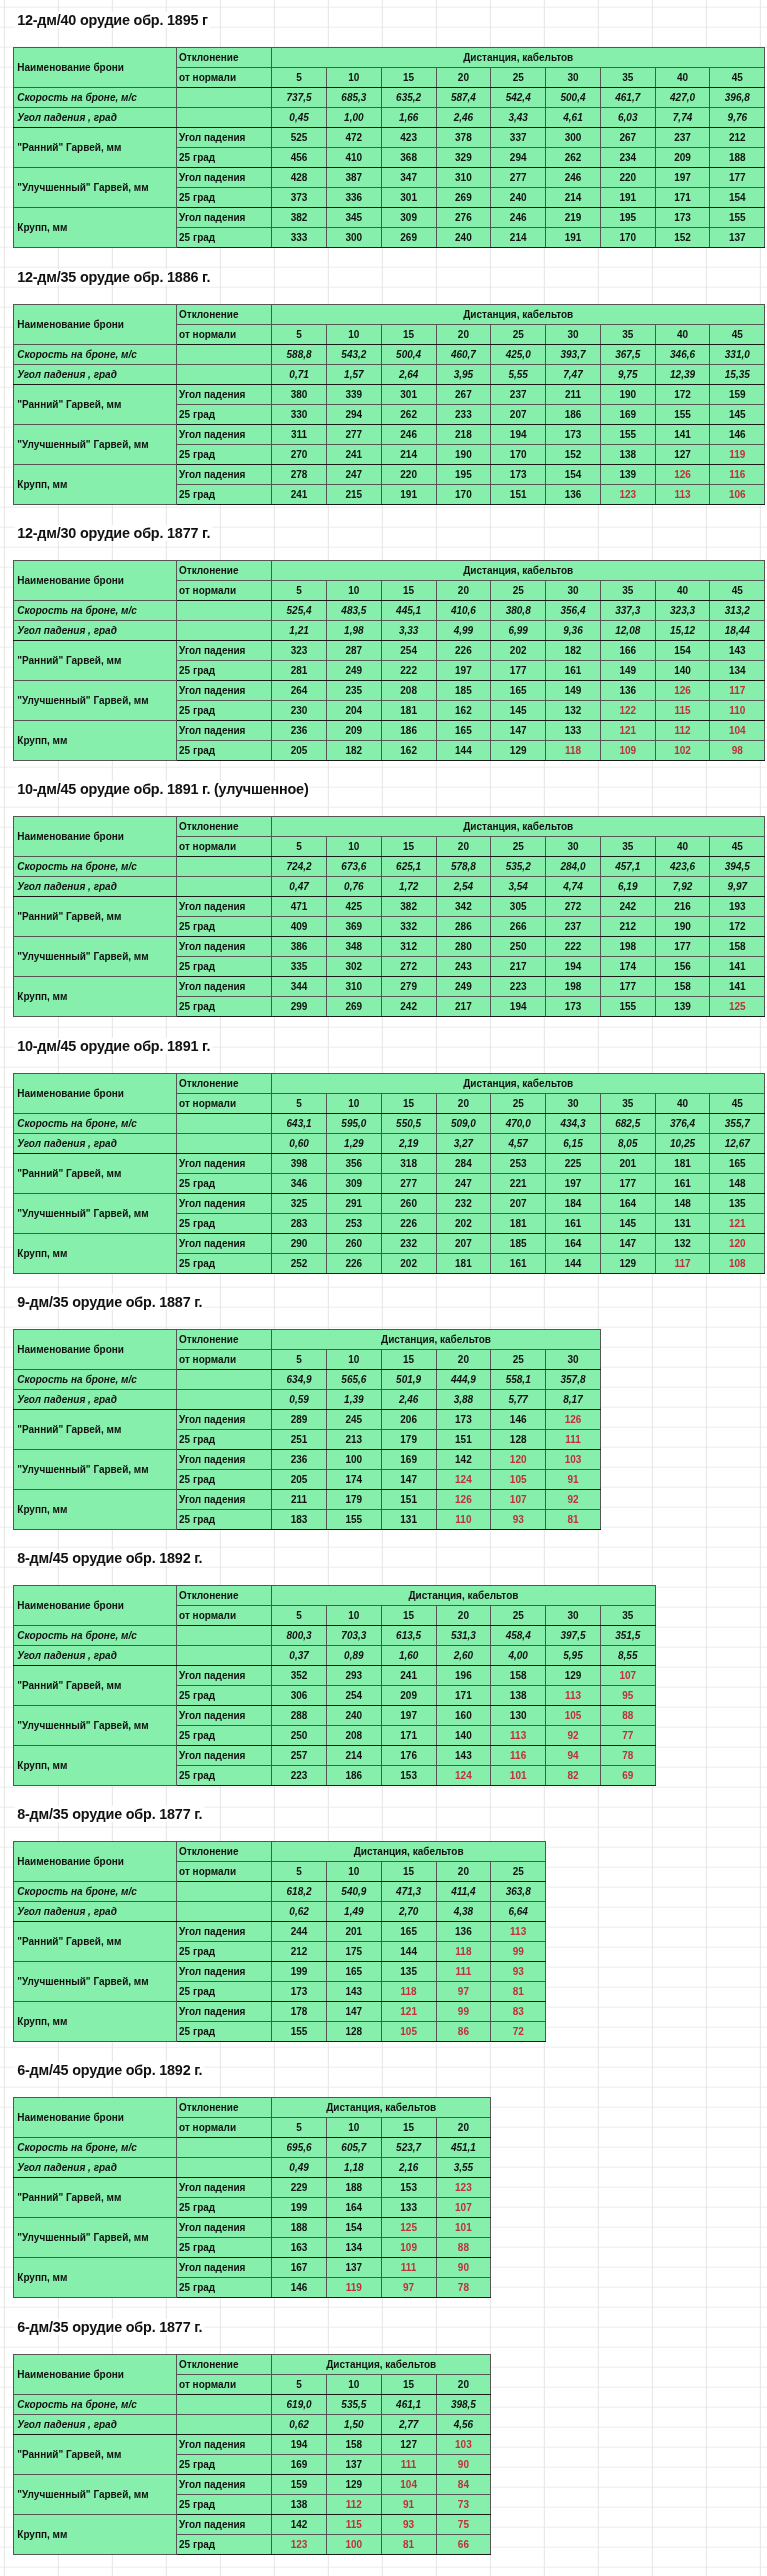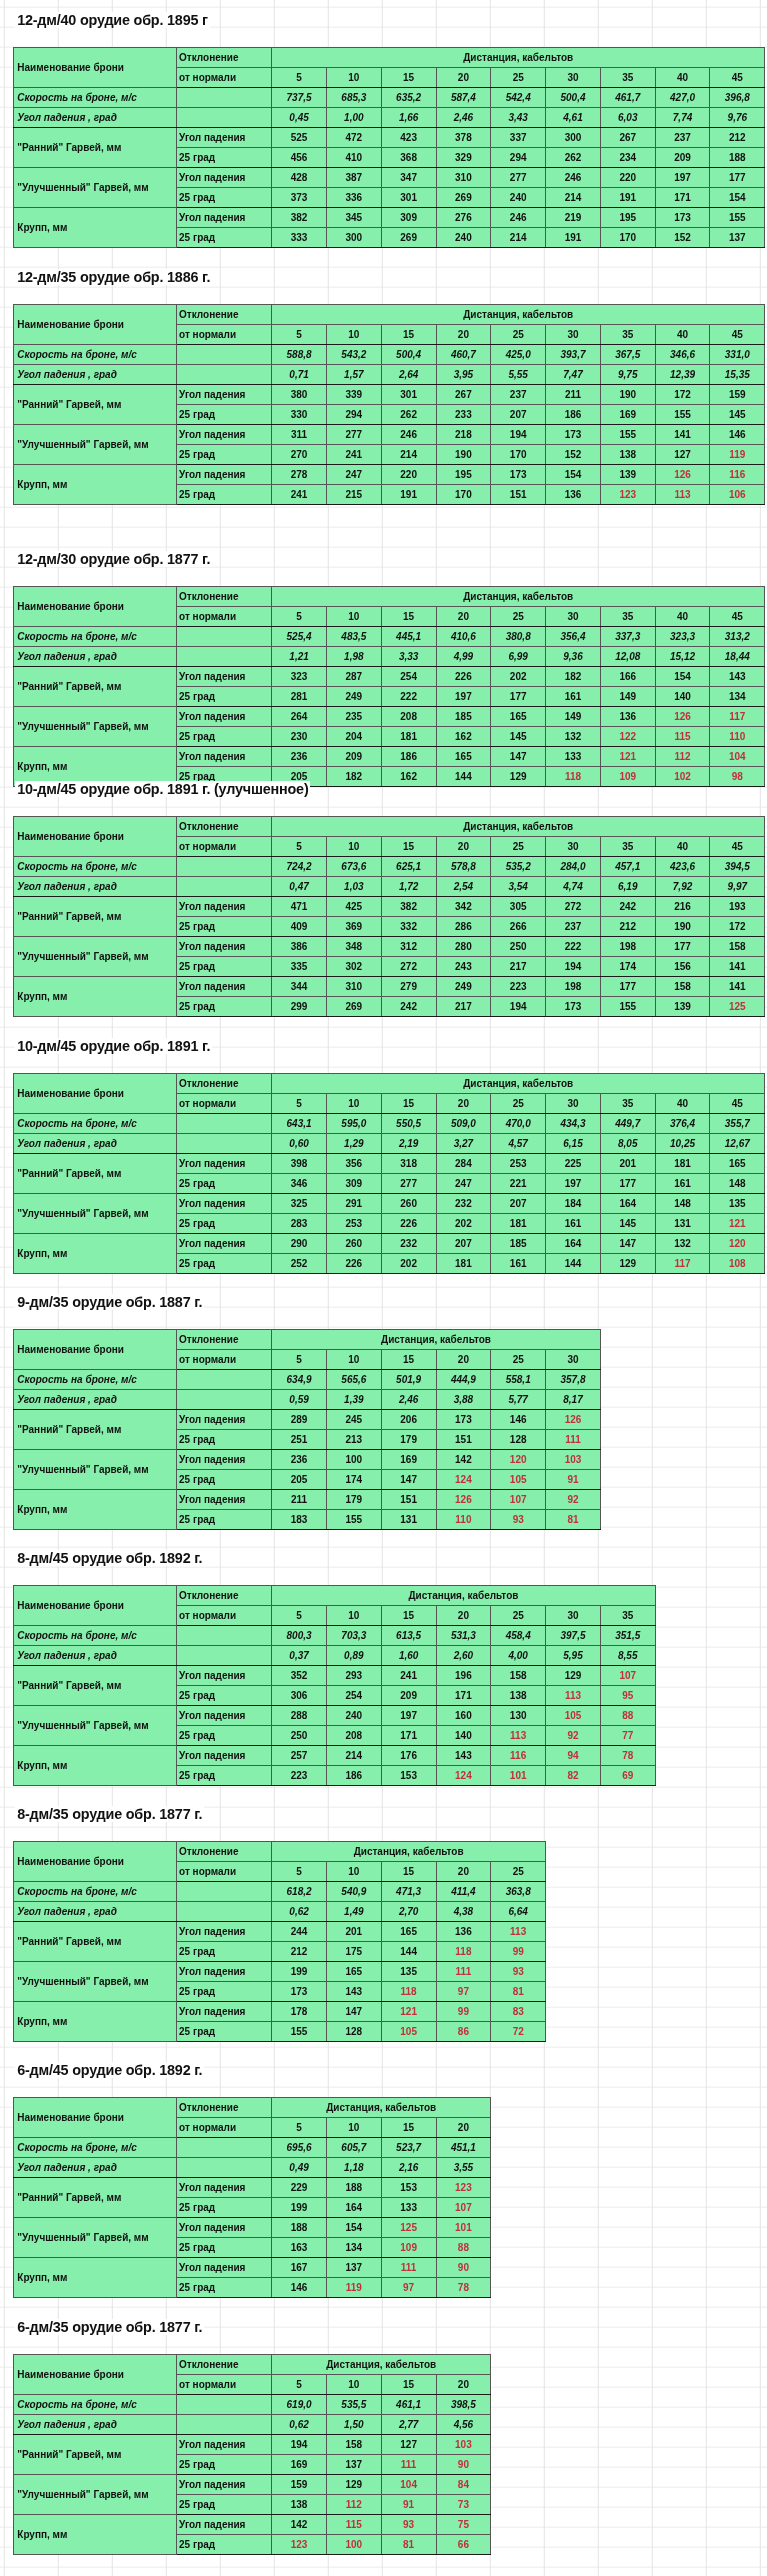--- a/index.html
+++ b/index.html
@@ -316,21 +316,21 @@
             <td class="val">151</td>
             <td class="val">136</td>
             <td class="val red">123</td>
             <td class="val red">113</td>
             <td class="val red">106</td>
           </tr>
         </tbody>
     </table>
   </div>
 
-  <div class="block" style="top: 586px;">
+  <div class="block" style="top: 560px;">
     <div class="title">12-дм/30 орудие обр. 1877 г.</div>
     <table class="arm">
       <colgroup>
           <col style="width: 161px;">
           <col style="width: 95px;">
           <col style="width: 54px;">
           <col style="width: 54px;">
           <col style="width: 54px;">
           <col style="width: 54px;">
           <col style="width: 54px;">
@@ -506,21 +506,21 @@
             <td class="val">535,2</td>
             <td class="val">284,0</td>
             <td class="val">457,1</td>
             <td class="val">423,6</td>
             <td class="val">394,5</td>
           </tr>
           <tr class="italic grp-end">
             <td class="name">Угол падения , град</td>
             <td class="dev"></td>
             <td class="val">0,47</td>
-            <td class="val">1,03</td>
+            <td class="val">0,76</td>
             <td class="val">1,72</td>
             <td class="val">2,54</td>
             <td class="val">3,54</td>
             <td class="val">4,74</td>
             <td class="val">6,19</td>
             <td class="val">7,92</td>
             <td class="val">9,97</td>
           </tr>
           <tr>
             <td class="name wrap-name" rowspan="2">"Ранний" Гарвей, мм</td>
@@ -637,21 +637,21 @@
           </tr>
           <tr class="italic">
             <td class="name">Скорость на броне, м/с</td>
             <td class="dev"></td>
             <td class="val">643,1</td>
             <td class="val">595,0</td>
             <td class="val">550,5</td>
             <td class="val">509,0</td>
             <td class="val">470,0</td>
             <td class="val">434,3</td>
-            <td class="val">449,7</td>
+            <td class="val">682,5</td>
             <td class="val">376,4</td>
             <td class="val">355,7</td>
           </tr>
           <tr class="italic grp-end">
             <td class="name">Угол падения , град</td>
             <td class="dev"></td>
             <td class="val">0,60</td>
             <td class="val">1,29</td>
             <td class="val">2,19</td>
             <td class="val">3,27</td>

